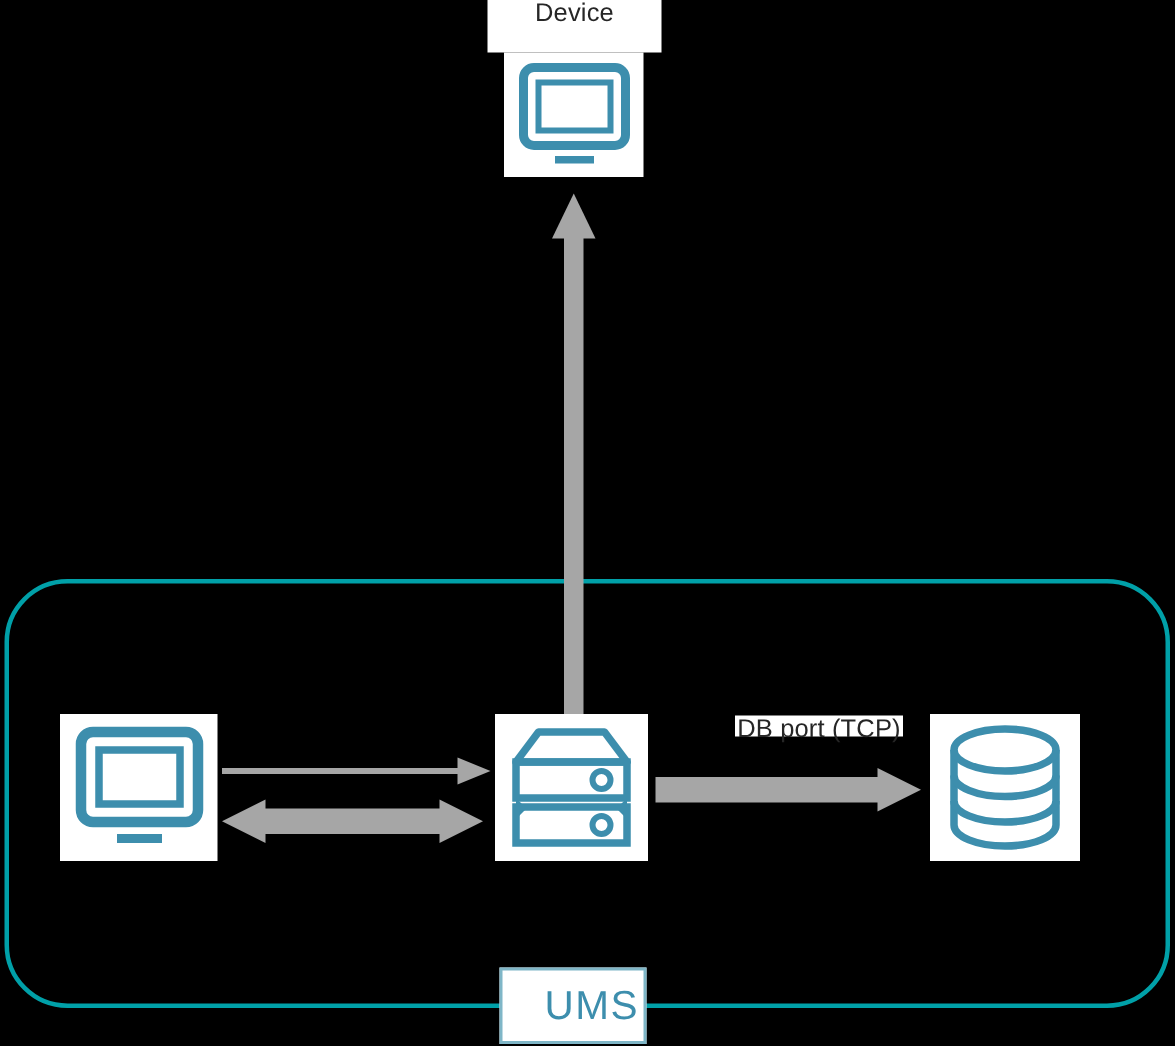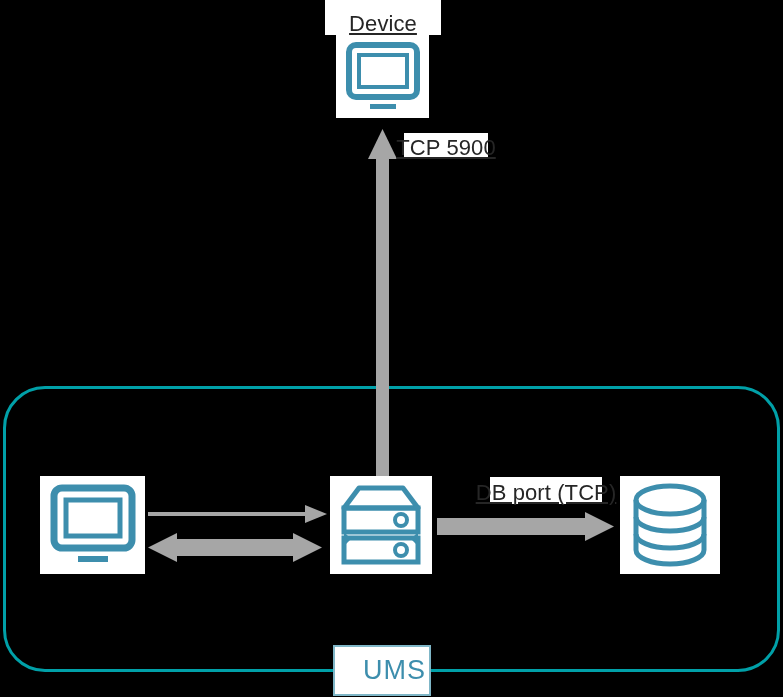--- a/index.html
+++ b/index.html
@@ -17,28 +17,27 @@
     height: 697px;
     background: #000000;
     overflow: hidden;
   }
 
   
   .label-chip {
     position: absolute;
     background: #ffffff;
     color: #262626;
-    font-size: 22px;
+    font-size: 17px;
     line-height: 1;
     display: flex;
-    align-items: flex-end;
+    align-items: flex-start;
     justify-content: center;
     white-space: nowrap;
     letter-spacing: 0.1px;
-    text-decoration: underline;
   }
 
   
   .icon-plate {
     position: absolute;
     background: #ffffff;
     display: flex;
     align-items: center;
     justify-content: center;
   }
@@ -124,23 +123,20 @@
   </div>
 
   <div class="icon-plate" style="left:336px; top:35px; width:93px; height:83px;">
     <svg width="80" height="72" viewBox="0 0 80 72">
       <rect x="6" y="4" width="68" height="52" rx="7" ry="7" fill="none" stroke="#3d8ead" stroke-width="6"></rect>
       <rect x="16" y="14" width="48" height="32" fill="none" stroke="#3d8ead" stroke-width="4"></rect>
       <rect x="27" y="63" width="26" height="5" fill="#3d8ead"></rect>
     </svg>
   </div>
 
-  <div class="label-chip" style="left:404px; top:133px; width:84px; height:26px;">
-    <span>TCP 5900</span>
-  </div>
 
   <div class="icon-plate" style="left:40px; top:476px; width:105px; height:98px;">
     <svg width="90" height="82" viewBox="0 0 90 82">
       <rect x="6" y="4" width="78" height="60" rx="8" ry="8" fill="none" stroke="#3d8ead" stroke-width="7"></rect>
       <rect x="18" y="16" width="54" height="36" fill="none" stroke="#3d8ead" stroke-width="5"></rect>
       <rect x="30" y="72" width="30" height="6" fill="#3d8ead"></rect>
     </svg>
   </div>
 
 
@@ -152,21 +148,21 @@
       <rect x="7" y="26" width="74" height="24" fill="none" stroke="#3d8ead" stroke-width="5"></rect>
       <circle cx="64" cy="38" r="6" fill="none" stroke="#3d8ead" stroke-width="4"></circle>
 
       <path d="M 7 50 L 14 57 L 7 64 Z M 81 50 L 74 57 L 81 64 Z" fill="#3d8ead"></path>
 
       <rect x="7" y="56" width="74" height="24" fill="none" stroke="#3d8ead" stroke-width="5"></rect>
       <circle cx="64" cy="68" r="6" fill="none" stroke="#3d8ead" stroke-width="4"></circle>
     </svg>
   </div>
 
-  <div class="label-chip" style="left:490px; top:477px; width:112px; height:27px;">
+  <div class="label-chip" style="left:490px; top:477px; width:112px; height:14px;">
     <span>DB port (TCP)</span>
   </div>
 
   <div class="icon-plate" style="left:620px; top:476px; width:100px; height:98px;">
     <svg width="86" height="86" viewBox="0 0 86 86">
 
       <path d="M 9 18 L 9 68 A 34 14 0 0 0 77 68 L 77 18" fill="none" stroke="#3d8ead" stroke-width="5"></path>
 
       <ellipse cx="43" cy="18" rx="34" ry="14" fill="none" stroke="#3d8ead" stroke-width="5"></ellipse>
 

